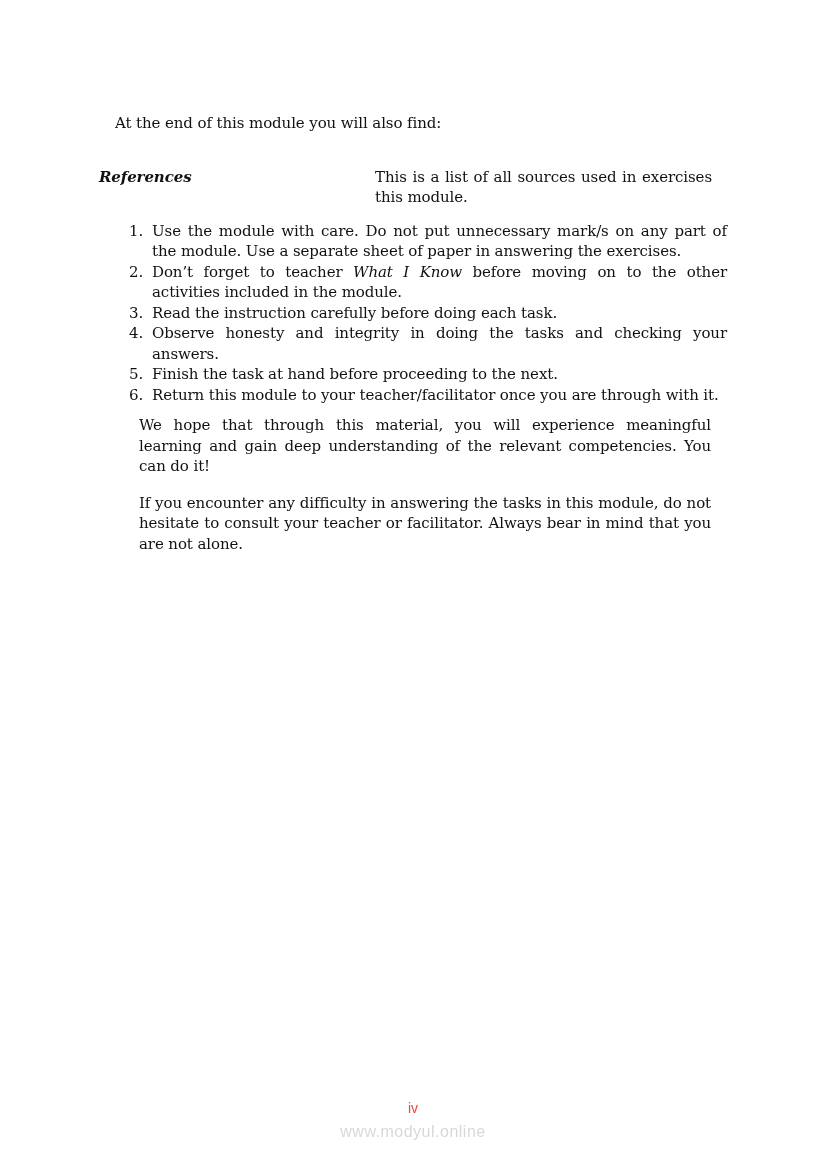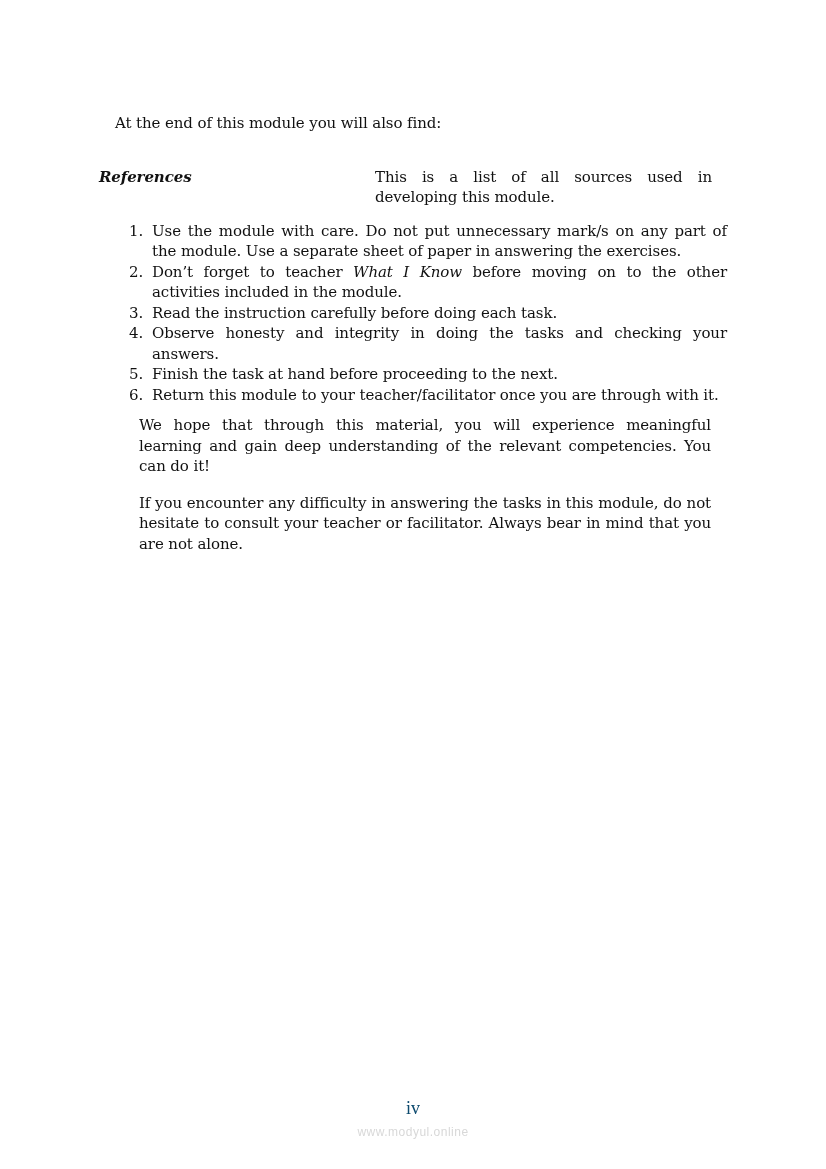--- a/index.html
+++ b/index.html
@@ -56,50 +56,50 @@
     margin-top: 10px;
     padding-left: 24px;
     text-align: justify;
   }
   .page-number {
     position: absolute;
     top: 1100px;
     left: 0;
     width: 100%;
     text-align: center;
-    font-family: Liberation Serif, serif;
-    font-size: 18px;
+    font-family: Liberation Sans, sans-serif;
+    font-size: 14px;
     line-height: 16px;
-    color: #0c4a6e;
+    color: #ef4444;
     letter-spacing: 0;
   }
   .watermark {
     position: absolute;
     top: 1121px;
     left: 0;
     width: 100%;
     text-align: center;
     font-family: "Liberation Sans", "DejaVu Sans", sans-serif;
-    font-size: 12px;
+    font-size: 16px;
     line-height: 22px;
     color: #d8d8d8;
     letter-spacing: 0.5px;
   }
 </style>
 </head>
 <body>
 
 <div class="page">
   <div class="content">
 
     <p class="intro">At the end of this module you will also find:</p>
 
     <div class="refs-row">
       <div class="refs-label">References</div>
-      <div class="refs-desc">This is a list of all sources used in developing this module.</div>
+      <div class="refs-desc">This is a list of all sources used in exercises this module.</div>
     </div>
 
 
     <ol class="reminders-list">
       <li>
         <span class="num">1.</span>
         <span>Use the module with care. Do not put unnecessary mark/s on any part of the module. Use a separate sheet of paper in answering the exercises.</span>
       </li>
       <li>
         <span class="num">2.</span>

